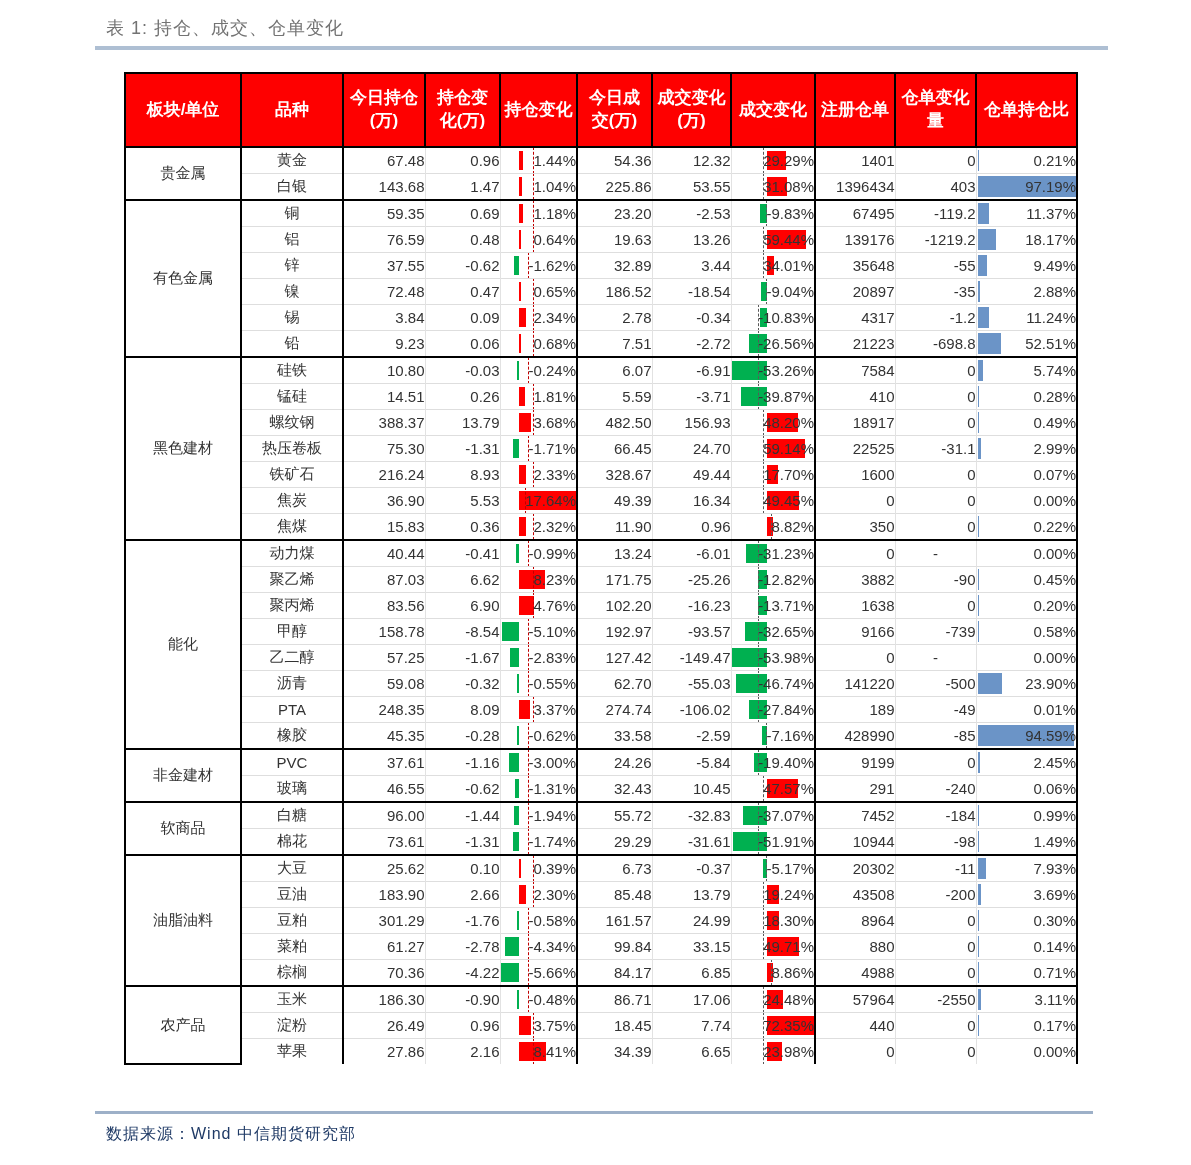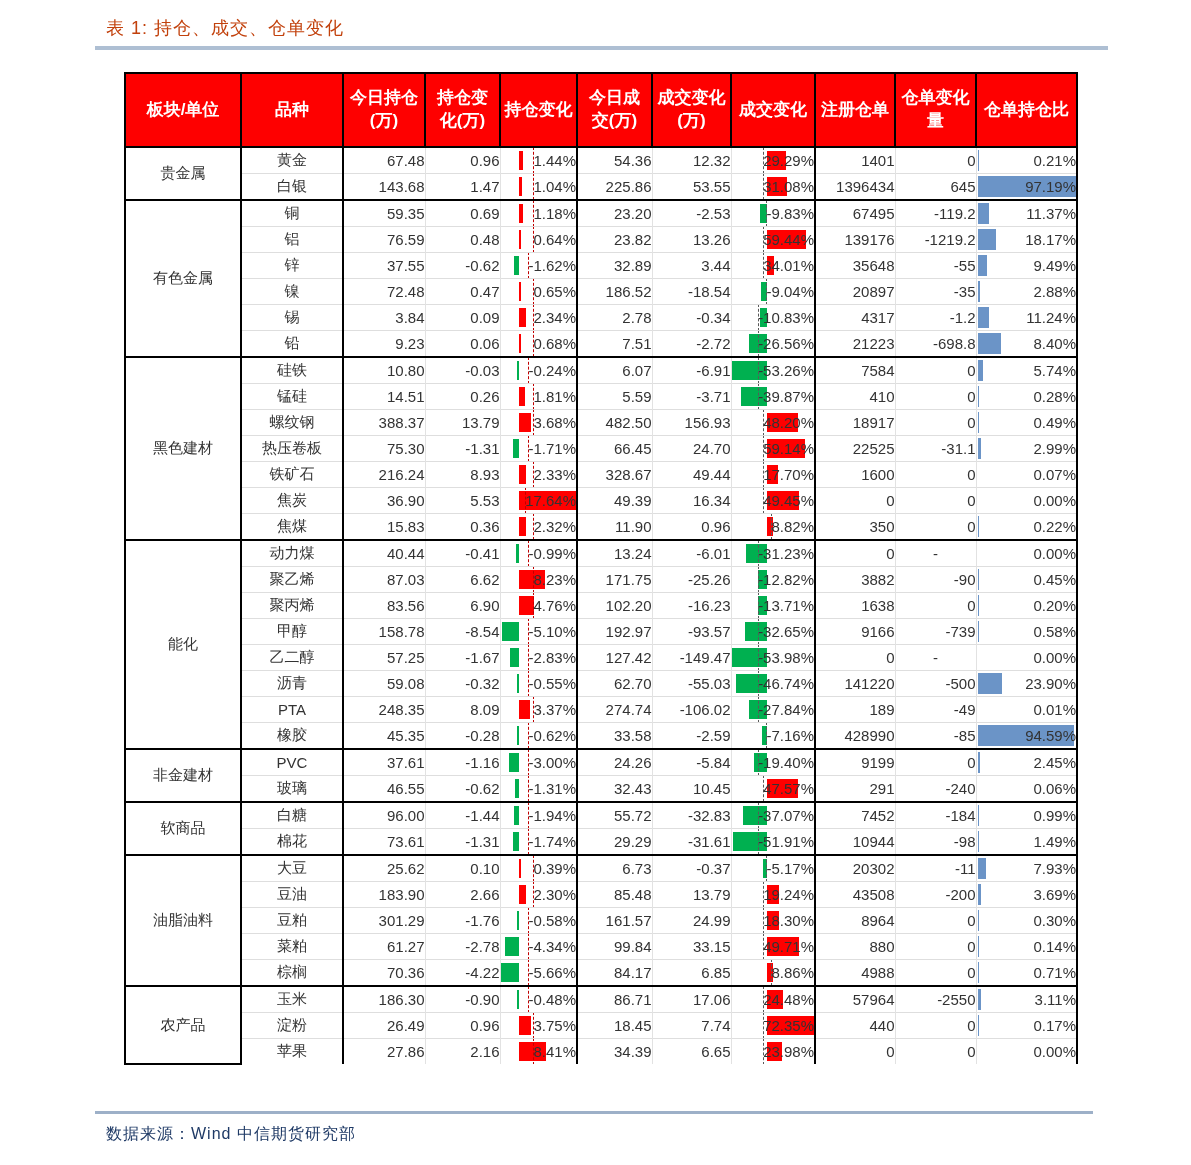--- a/index.html
+++ b/index.html
@@ -1,18 +1,18 @@
 <!DOCTYPE html>
 <html style="--hdr: #fe0000; --pos: #ff0000; --neg: #00b050; --ratio: #6b94c7;"><head>
 <meta charset="utf-8">
 <style>
   html,body{margin:0;padding:0;background:#ffffff;}
   .page{position:relative;width:1191px;height:1165px;background:#fff;overflow:hidden;
         font-family:"Liberation Sans","DejaVu Sans",sans-serif;}
-  .report-title{position:absolute;left:106px;top:16px;font-size:18px;color:#c2410c;
+  .report-title{position:absolute;left:106px;top:16px;font-size:18px;color:#737373;
         letter-spacing:1px;}
   .rule{position:absolute;height:4px;}
   .rule-top{left:95px;top:46px;width:1013px;background:#aebfd3;}
   .rule-bottom{left:95px;top:1111px;width:998px;height:3px;background:#9db0c8;}
   .source-note{position:absolute;left:106px;top:1124px;font-size:16px;color:#1f3a66;
         letter-spacing:1px;}
 
   table.data-table{position:absolute;left:124px;top:72px;width:952px;
         border-collapse:collapse;table-layout:fixed;}
   table.data-table th{background:var(--hdr,#fe0000);color:#ffffff;font-weight:bold;
@@ -90,42 +90,42 @@
         </tr>
         <tr>
           <td class="name">白银</td>
           <td class="num"><span class="val">143.68</span></td>
           <td class="num"><span class="val">1.47</span></td>
           <td class="num bblack"><span class="bar pos" style="left:24.29%;width:4.46%"></span><span class="axis red"></span><span class="val">1.04%</span></td>
           <td class="num"><span class="val">225.86</span></td>
           <td class="num"><span class="val">53.55</span></td>
           <td class="num bblack"><span class="bar pos" style="left:42.73%;width:24.60%"></span><span class="axis gray"></span><span class="val">31.08%</span></td>
           <td class="num"><span class="val">1396434</span></td>
-          <td class="num"><span class="val">645</span></td>
+          <td class="num"><span class="val">403</span></td>
           <td class="num blast"><span class="bar blue" style="width:100.00%"></span><span class="val">97.19%</span></td>
         </tr>
         <tr class="secfirst">
           <td class="grp" rowspan="6">有色金属</td>
           <td class="name">铜</td>
           <td class="num"><span class="val">59.35</span></td>
           <td class="num"><span class="val">0.69</span></td>
           <td class="num bblack"><span class="bar pos" style="left:24.29%;width:5.06%"></span><span class="axis red"></span><span class="val">1.18%</span></td>
           <td class="num"><span class="val">23.20</span></td>
           <td class="num"><span class="val">-2.53</span></td>
           <td class="num bblack"><span class="bar neg" style="right:57.27%;width:7.78%"></span><span class="axis gray"></span><span class="val">-9.83%</span></td>
           <td class="num"><span class="val">67495</span></td>
           <td class="num"><span class="val">-119.2</span></td>
           <td class="num blast"><span class="bar blue" style="width:11.70%"></span><span class="val">11.37%</span></td>
         </tr>
         <tr>
           <td class="name">铝</td>
           <td class="num"><span class="val">76.59</span></td>
           <td class="num"><span class="val">0.48</span></td>
           <td class="num bblack"><span class="bar pos" style="left:24.29%;width:2.75%"></span><span class="axis red"></span><span class="val">0.64%</span></td>
-          <td class="num"><span class="val">23.82</span></td>
+          <td class="num"><span class="val">19.63</span></td>
           <td class="num"><span class="val">13.26</span></td>
           <td class="num bblack"><span class="bar pos" style="left:42.73%;width:47.05%"></span><span class="axis gray"></span><span class="val">59.44%</span></td>
           <td class="num"><span class="val">139176</span></td>
           <td class="num"><span class="val">-1219.2</span></td>
           <td class="num blast"><span class="bar blue" style="width:18.70%"></span><span class="val">18.17%</span></td>
         </tr>
         <tr>
           <td class="name">锌</td>
           <td class="num"><span class="val">37.55</span></td>
           <td class="num"><span class="val">-0.62</span></td>
@@ -164,21 +164,21 @@
         <tr>
           <td class="name">铅</td>
           <td class="num"><span class="val">9.23</span></td>
           <td class="num"><span class="val">0.06</span></td>
           <td class="num bblack"><span class="bar pos" style="left:24.29%;width:2.92%"></span><span class="axis red"></span><span class="val">0.68%</span></td>
           <td class="num"><span class="val">7.51</span></td>
           <td class="num"><span class="val">-2.72</span></td>
           <td class="num bblack"><span class="bar neg" style="right:57.27%;width:21.02%"></span><span class="axis gray"></span><span class="val">-26.56%</span></td>
           <td class="num"><span class="val">21223</span></td>
           <td class="num"><span class="val">-698.8</span></td>
-          <td class="num blast"><span class="bar blue" style="width:23.66%"></span><span class="val">8.40%</span></td>
+          <td class="num blast"><span class="bar blue" style="width:23.66%"></span><span class="val">52.51%</span></td>
         </tr>
         <tr class="secfirst">
           <td class="grp" rowspan="7">黑色建材</td>
           <td class="name">硅铁</td>
           <td class="num"><span class="val">10.80</span></td>
           <td class="num"><span class="val">-0.03</span></td>
           <td class="num bblack"><span class="bar neg" style="right:75.71%;width:1.03%"></span><span class="axis red"></span><span class="val">-0.24%</span></td>
           <td class="num"><span class="val">6.07</span></td>
           <td class="num"><span class="val">-6.91</span></td>
           <td class="num bblack"><span class="bar neg" style="right:57.27%;width:42.16%"></span><span class="axis gray"></span><span class="val">-53.26%</span></td>

